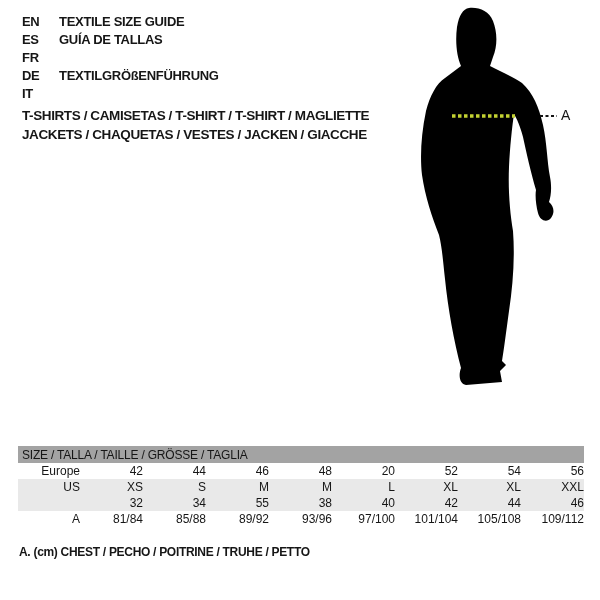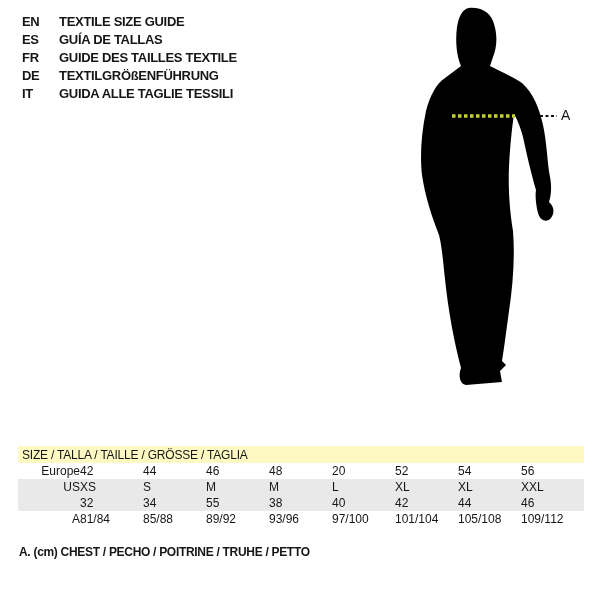--- a/index.html
+++ b/index.html
@@ -19,24 +19,24 @@
   .figure-svg{position:absolute;left:410px;top:5px;}
   .measure-label{position:absolute;left:561px;top:107px;font-size:14px;
     font-weight:normal;letter-spacing:0;}
   
   .man-title{position:absolute;left:19px;top:420px;font-weight:bold;
     font-size:13px;letter-spacing:-0.3px;white-space:nowrap;}
   
   .size-table{position:absolute;left:18px;top:444px;width:566px;
     border-collapse:collapse;table-layout:fixed;font-size:12px;
     border-top:1px solid #d4d4d4;}
-  .size-table th{background:#fef9c3;text-align:left;font-weight:normal;
+  .size-table th{background:#a3a3a3;text-align:left;font-weight:normal;
     height:15px;padding:1px 0 1px 4px;border-top:2px solid #ffffff;
     font-size:12px;letter-spacing:-0.2px;white-space:nowrap;}
-  .size-table td{height:16px;text-align:left;padding:0;font-weight:normal;}
+  .size-table td{height:16px;text-align:right;padding:0;font-weight:normal;}
   .size-table td.lbl{text-align:right;padding-left:4px;}
   .size-table tr.alt{background:#e9e9e9;}
   
   .footnote{position:absolute;left:19px;top:545px;font-weight:bold;
     font-size:12px;letter-spacing:-0.3px;white-space:nowrap;}
 </style>
 </head>
 <body>
 
 <div class="page">
@@ -45,32 +45,34 @@
     <div class="lang-row">
       <span class="lang-code">EN</span>
       <span class="lang-label">TEXTILE SIZE GUIDE</span>
     </div>
     <div class="lang-row">
       <span class="lang-code">ES</span>
       <span class="lang-label">GUÍA DE TALLAS</span>
     </div>
     <div class="lang-row">
       <span class="lang-code">FR</span>
-      <span class="lang-label">GUIDE DES TAILLES TEXTILE</span>
     </div>
     <div class="lang-row">
       <span class="lang-code">DE</span>
       <span class="lang-label">TEXTILGRÖßENFÜHRUNG</span>
     </div>
     <div class="lang-row">
       <span class="lang-code">IT</span>
-      <span class="lang-label">GUIDA ALLE TAGLIE TESSILI</span>
     </div>
   </div>
 
+  <div class="categories">
+    <div>T-SHIRTS / CAMISETAS / T-SHIRT / T-SHIRT / MAGLIETTE</div>
+    <div>JACKETS / CHAQUETAS / VESTES / JACKEN / GIACCHE</div>
+  </div>
 
   <svg class="figure-svg" width="175" height="384" viewBox="412 6 175 384" xmlns="http://www.w3.org/2000/svg">
     <path d="M 471 9
          C 481 8 491 12 495 22
          C 499 32 500 46 495 58
          L 492 67
          C 503 73 516 78 524 84
          C 535 94 541 108 545 126
          C 549 144 549 162 552 178
          C 554 188 553 197 551 203

